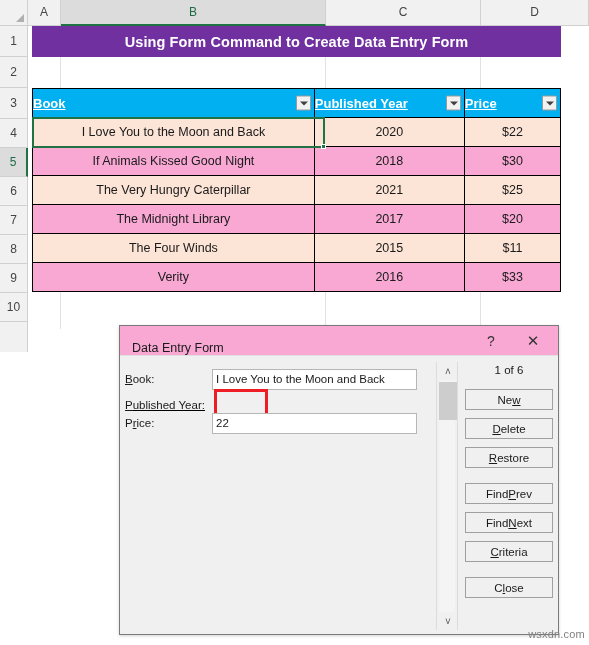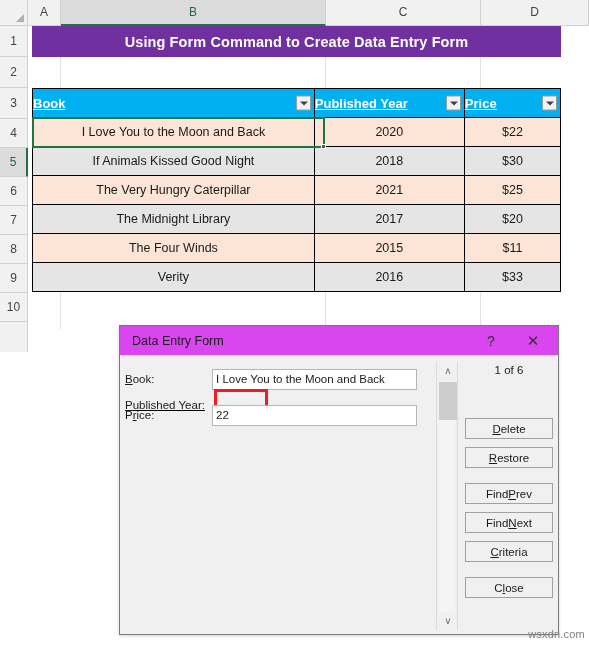--- a/index.html
+++ b/index.html
@@ -60,21 +60,21 @@
   .filter-btn {
     position:absolute; right:3px; top:50%; transform:translateY(-50%);
     width:15px; height:15px; background:#f2f2f2;
     border:1px solid #9a9a9a; border-radius:1px;
   }
   .filter-tri {
     position:absolute; left:3px; top:5px; width:0; height:0;
     border-left:4px solid transparent; border-right:4px solid transparent;
     border-top:4px solid #404040;
   }
-  .td-cell { height:29px; text-align:center; font-size:12.5px; color:#1a1a1a; background:#e5e5e5; }
+  .td-cell { height:29px; text-align:center; font-size:12.5px; color:#1a1a1a; background:#f9a8d4; }
   .td-cell.alt { background:#FCE4D6; }
   .col-book { width:292px; }
   .col-year { width:154px; }
   .col-price { width:99px; }
 
   .sel-cell-ring {
     position:absolute; left:32px; top:117px; width:293px; height:31px;
     border:2px solid #217346; pointer-events:none;
   }
   .sel-handle {
@@ -82,23 +82,23 @@
     background:#217346; border:1px solid #ffffff;
   }
 
   
   .dialog {
     position:absolute; left:119px; top:325px; width:440px; height:310px;
     background:#f0f0f0; border:1px solid #7a7a7a;
     box-shadow:0 1px 3px rgba(0,0,0,.18);
   }
   .dlg-titlebar {
-    position:relative; height:30px; background:#d946ef;
+    position:relative; height:30px; background:#f9a8d4;
     border-bottom:1px solid #e0e0e0;
-    display:flex; align-items:center;
+    display:flex; align-items:flex-end;
   }
   .dlg-title { margin-left:12px; font-size:12.5px; color:#1a1a1a; }
   .dlg-help {
     position:absolute; right:56px; top:50%; transform:translateY(-50%);
     font-size:14px; color:#333; width:22px; text-align:center; cursor:default;
   }
   .dlg-close {
     position:absolute; right:14px; top:50%; transform:translateY(-50%);
     font-size:15px; color:#333; width:22px; text-align:center; cursor:default;
   }
@@ -261,34 +261,39 @@
       <div class="field-row" style="top:12px;">
         <div class="field-label"><span class="acc">B</span><span>ook:</span></div>
         <div class="field-input">I Love You to the Moon and Back</div>
       </div>
 
       <div class="field-row" style="top:38px;text-decoration:underline;">
         <div class="field-label"><span class="acc">P</span><span>ublished Year:</span></div>
         <div class="redbox"></div>
       </div>
 
-      <div class="field-row" style="top:48px;">
+      <div class="field-row" style="top:56px;">
         <div class="field-label"><span>P</span><span class="acc">r</span><span>ice:</span></div>
         <div class="field-input">22</div>
       </div>
 
       <div class="scroll-col">
         <div class="sc-arrow up">˄</div>
         <div class="sc-track"></div>
         <div class="sc-thumb"></div>
         <div class="sc-arrow down">˅</div>
       </div>
 
       <div class="counter">1 of 6</div>
 
+      <div class="dlg-btn" style="top:33px;">
+          <span>Ne</span>
+          <span class="acc">w</span>
+          <span></span>
+        </div>
       <div class="dlg-btn" style="top:62px;">
           <span></span>
           <span class="acc">D</span>
           <span>elete</span>
         </div>
       <div class="dlg-btn" style="top:91px;">
           <span></span>
           <span class="acc">R</span>
           <span>estore</span>
         </div>

